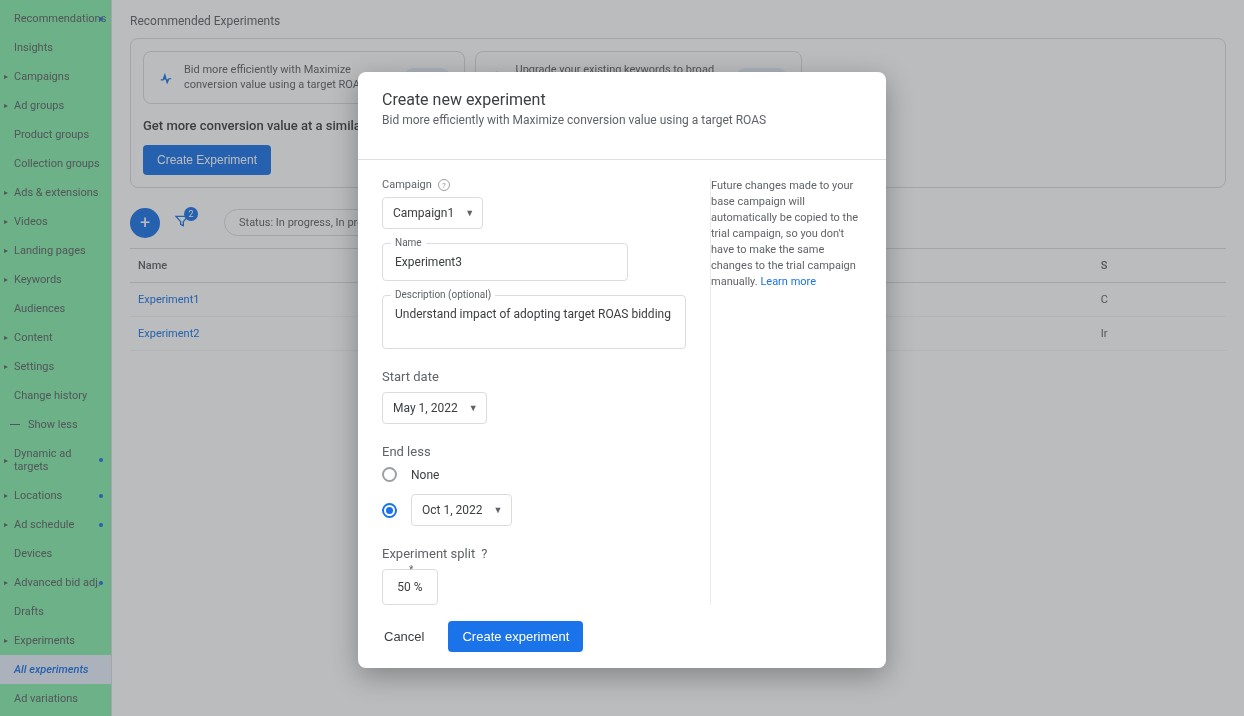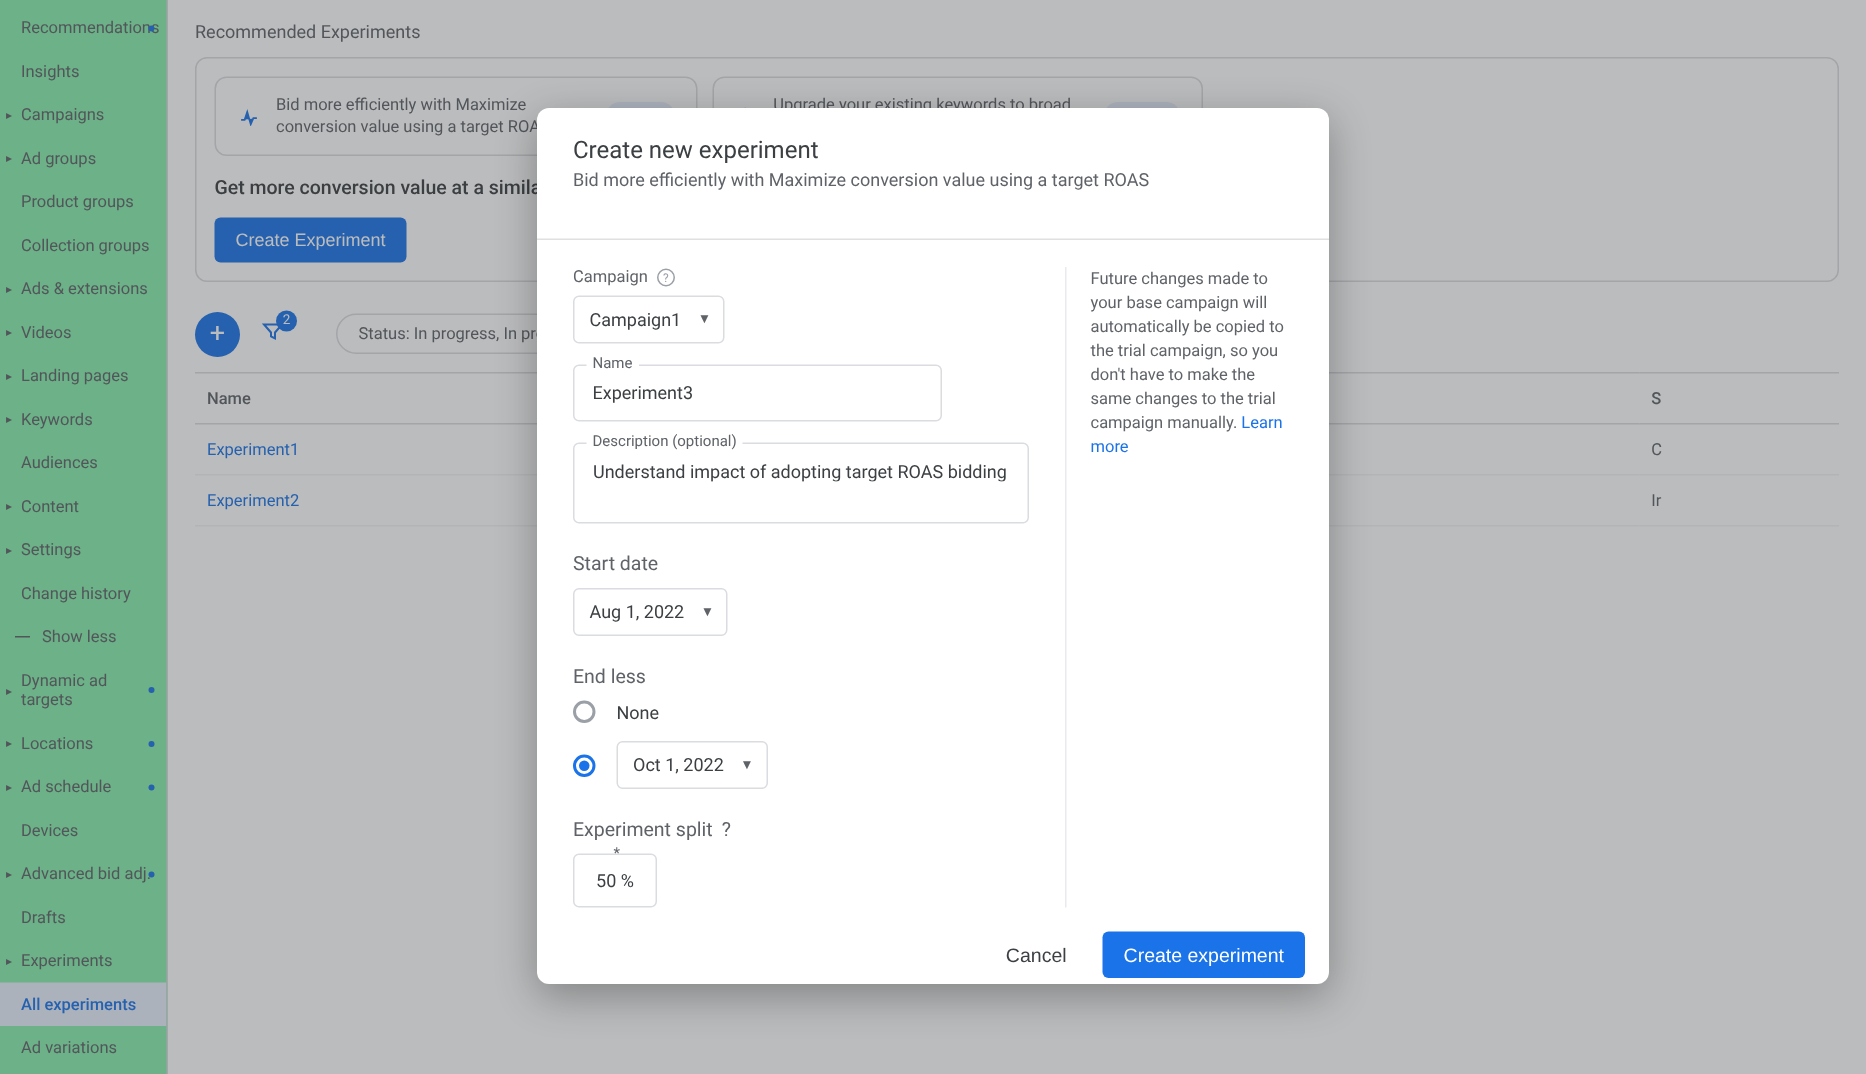--- a/index.html
+++ b/index.html
@@ -40,20 +40,21 @@
   .side-item .caret {
     position:absolute;
     left:4px;
     font-size:8px;
     color:#5f6368;
   }
   .side-item.selected {
     background:#e8f0fe;
     color:#1a73e8;
     font-weight:500;
+    font-style:italic;
   }
   .side-item .dot {
     position:absolute;
     right:8px;
     width:4px; height:4px;
     border-radius:50%;
     background:#1a73e8;
   }
   .side-show-less {
     display:flex;
@@ -222,21 +223,20 @@
     padding:18px 24px 4px 24px;
     gap:24px;
   }
   .form-col { flex:1; }
   .info-col {
     width:176px;
     font-size:11px;
     color:#5f6368;
     line-height:1.45;
     border-left:1px solid #e8eaed;
-    padding-left:16px;
   }
   .info-col a { color:#1a73e8; text-decoration:none; }
   .fld-label {
     font-size:11px;
     color:#5f6368;
     display:flex;
     align-items:center;
     gap:6px;
     margin-bottom:6px;
   }
@@ -291,23 +291,22 @@
   }
   .radio-row { display:flex; align-items:center; gap:14px; margin-top:6px; font-size:12px; color:#3c4043;}
   .radio {
     width:15px;height:15px;border:2px solid #9aa0a6;border-radius:50%;
     display:inline-flex;align-items:center;justify-content:center;
   }
   .radio.checked { border-color:#1a73e8; }
   .radio.checked .dotc { width:7px;height:7px;background:#1a73e8;border-radius:50%; }
   .dialog-foot {
     display:flex;
-    justify-content:flex-end;
     gap:14px;
-    padding:12px 16px 4px 16px;
+    padding:12px 16px 16px 16px;
   }
   .btn-flat {
     background:none;border:none;color:#3c4043;font-size:13px;cursor:pointer;
     padding:8px 10px;
   }
   .btn-primary {
     background:#1a73e8;color:#fff;border:none;border-radius:4px;
     font-size:13px;padding:8px 14px;cursor:pointer;
   }
   .small-input {
@@ -512,21 +511,21 @@
             <input value="Experiment3" style="">
           </div>
 
           <div class="outlined" style="width:304px;height:54px">
             <span class="float">Description (optional)</span>
             <input value="Understand impact of adopting target ROAS bidding strategy" style="">
           </div>
 
           <div class="section-label">Start date</div>
           <div class="select" style="min-width:78px">
-            <span>Aug 1, 2022</span>
+            <span>May 1, 2022</span>
             <span class="arrow">▼</span>
           </div>
 
           <div class="section-label">End less</div>
           <div class="radio-row">
             <span class="radio"></span>
             <span>None</span>
           </div>
           <div class="radio-row" style="margin-top:12px">
             <span class="radio checked">

